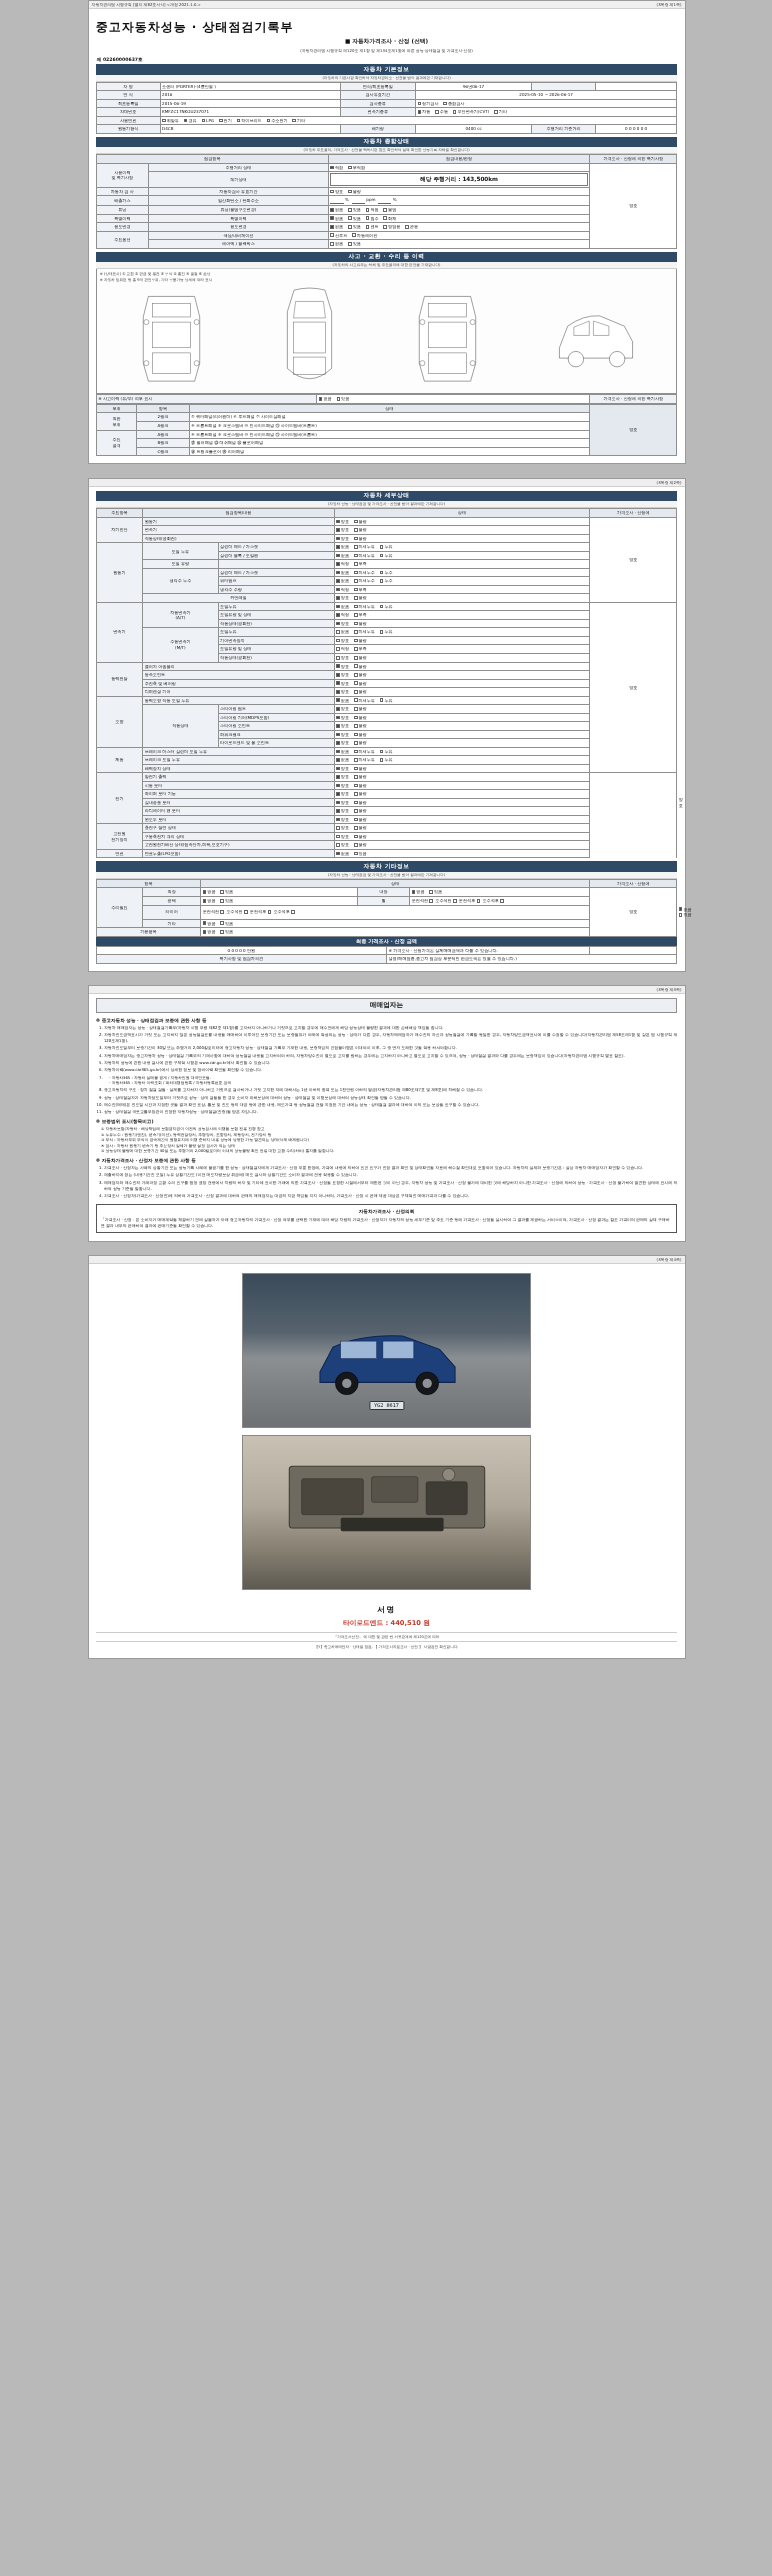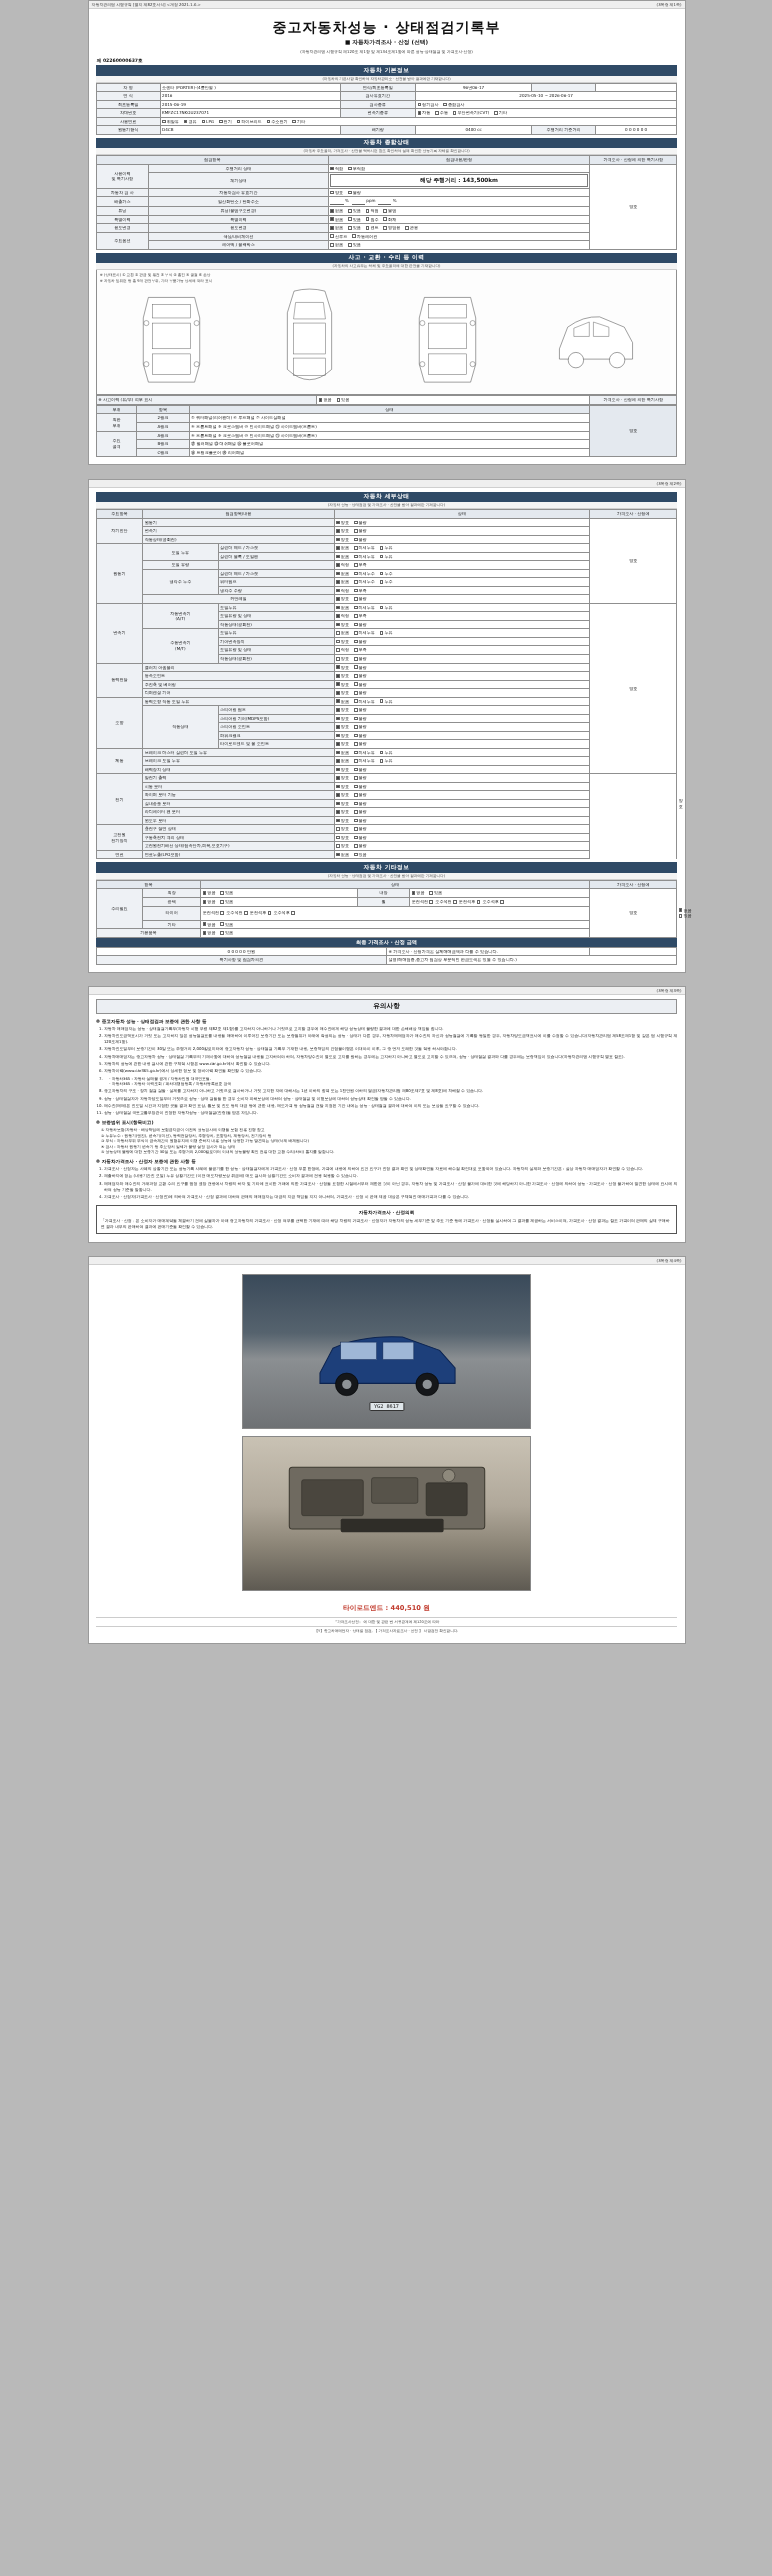--- a/index.html
+++ b/index.html
@@ -26,22 +26,21 @@
     background:#efefef;
     border-bottom:0.5px solid #cfcfcf;
     padding:1px 3.1px;
     display:flex;
     justify-content:space-between;
   }
   .inner { padding:4.1px 7.2px 7.2px 7.2px; }
 
   
   .doc-title {
-    text-align:center;
-    font-size:14px;
+    font-size:12px;
     font-weight:bold;
     letter-spacing:1px;
     margin:6.2px 0 2.1px 0;
   }
   .doc-sub {
     text-align:center;
     font-size:5.7px;
     font-weight:bold;
     margin-bottom:1.5px;
   }
@@ -947,21 +946,21 @@
 
   </div>
 </div>
 
 <div class="page">
   <div class="page-top-strip">
     <span>&nbsp;</span>
     <span>(3쪽중 제3쪽)</span>
   </div>
   <div class="inner">
-    <div class="notice-title">유의사항</div>
+    <div class="notice-title">매매업자는</div>
 
     <div class="notice-h">※ 중고자동차 성능 · 상태점검과 보증에 관한 사항 등</div>
     <ol class="notice">
       <li>자동차 매매업자는 성능 · 상태점검기록부(자동차 시행 부령 제82호 제1항)를 고지하지 아니하거나 거짓으로 고지할 경우에 매수인에게 해당 성능상태 불량한 결과에 대한 손해배상 책임을 집니다.</li>
       <li>자동차인도금액표시가 거짓 또는 고지하지 않은 성능점검표를 내용을 매매하여 이루어진 보증기간 또는 보증범위가 아래에 작성되는 성능 · 상태가 다른 경우, 자동차매매업자가 매수인의 자신과 성능점검에 기록할 동일한 경우, 자동차양도금액표시에 이를 수정할 수 있습니다(자동차관리법 제58조제1항 및 같은 법 시행규칙 제120조제1항).</li>
       <li>자동차인도일부터 보증기간이 30일 또는 주행거리 2,000킬로미터에 중고자동차 성능 · 상태점검 기록부 기재한 내용, 보증책임의 간접불이행은 이대야이 이후, 그 중 먼저 도래한 것을 적용 하셔야합니다.</li>
       <li>자동차매매업자는 중고자동차 성능 · 상태점검 기록부의 기재사항에 대하여 성능점검 내용을 고지하여야 하며, 자동차양수인이 별도로 고지를 원하는 경우에는 고지하지 아니하고 별도로 고지할 수 있으며, 성능 · 상태점검 결과와 다를 경우에는 보증책임이 있습니다(자동차관리법 시행규칙 별표 참조).</li>
       <li>자동차의 성능에 관한 내용 검사에 관한 구체적 사항은 www.car.go.kr에서 확인할 수 있습니다.</li>
       <li>자동차이력(www.car365.go.kr)에서 상세한 정보 및 정비이력 확인을 확인할 수 있습니다.</li>
       <li>
@@ -1026,20 +1025,21 @@
           <rect x="20" y="20" width="380" height="120" rx="6" fill="#6f6a60" stroke="#3b382f" stroke-width="2"></rect>
           <rect x="44" y="44" width="120" height="70" rx="4" fill="#4a463e" stroke="#2c2a24"></rect>
           <rect x="180" y="40" width="90" height="50" rx="4" fill="#57534a" stroke="#2c2a24"></rect>
           <rect x="286" y="50" width="80" height="64" rx="4" fill="#3f3c35" stroke="#2c2a24"></rect>
           <rect x="120" y="120" width="200" height="26" rx="3" fill="#2f2d28"></rect>
           <circle cx="330" cy="36" r="12" fill="#8e897c" stroke="#2c2a24"></circle>
         </svg>
       </div>
     </div>
 
+    <div class="signbar">서명</div>
     <div class="feeline">
       <span>타이로드엔드 :</span>
       <span>440,510 원</span>
     </div>
     <div class="footnote">『가격조사산정』 에 대한 및 관련 법 서류관계에 제120조에 따라</div>
     <div class="footnote">【Y】중고차매매업자 · 상태를 점검, 【 가격조사자료조사 · 산정 】 사항검정 확인합니다.</div>
   </div>
 </div>
 
 

